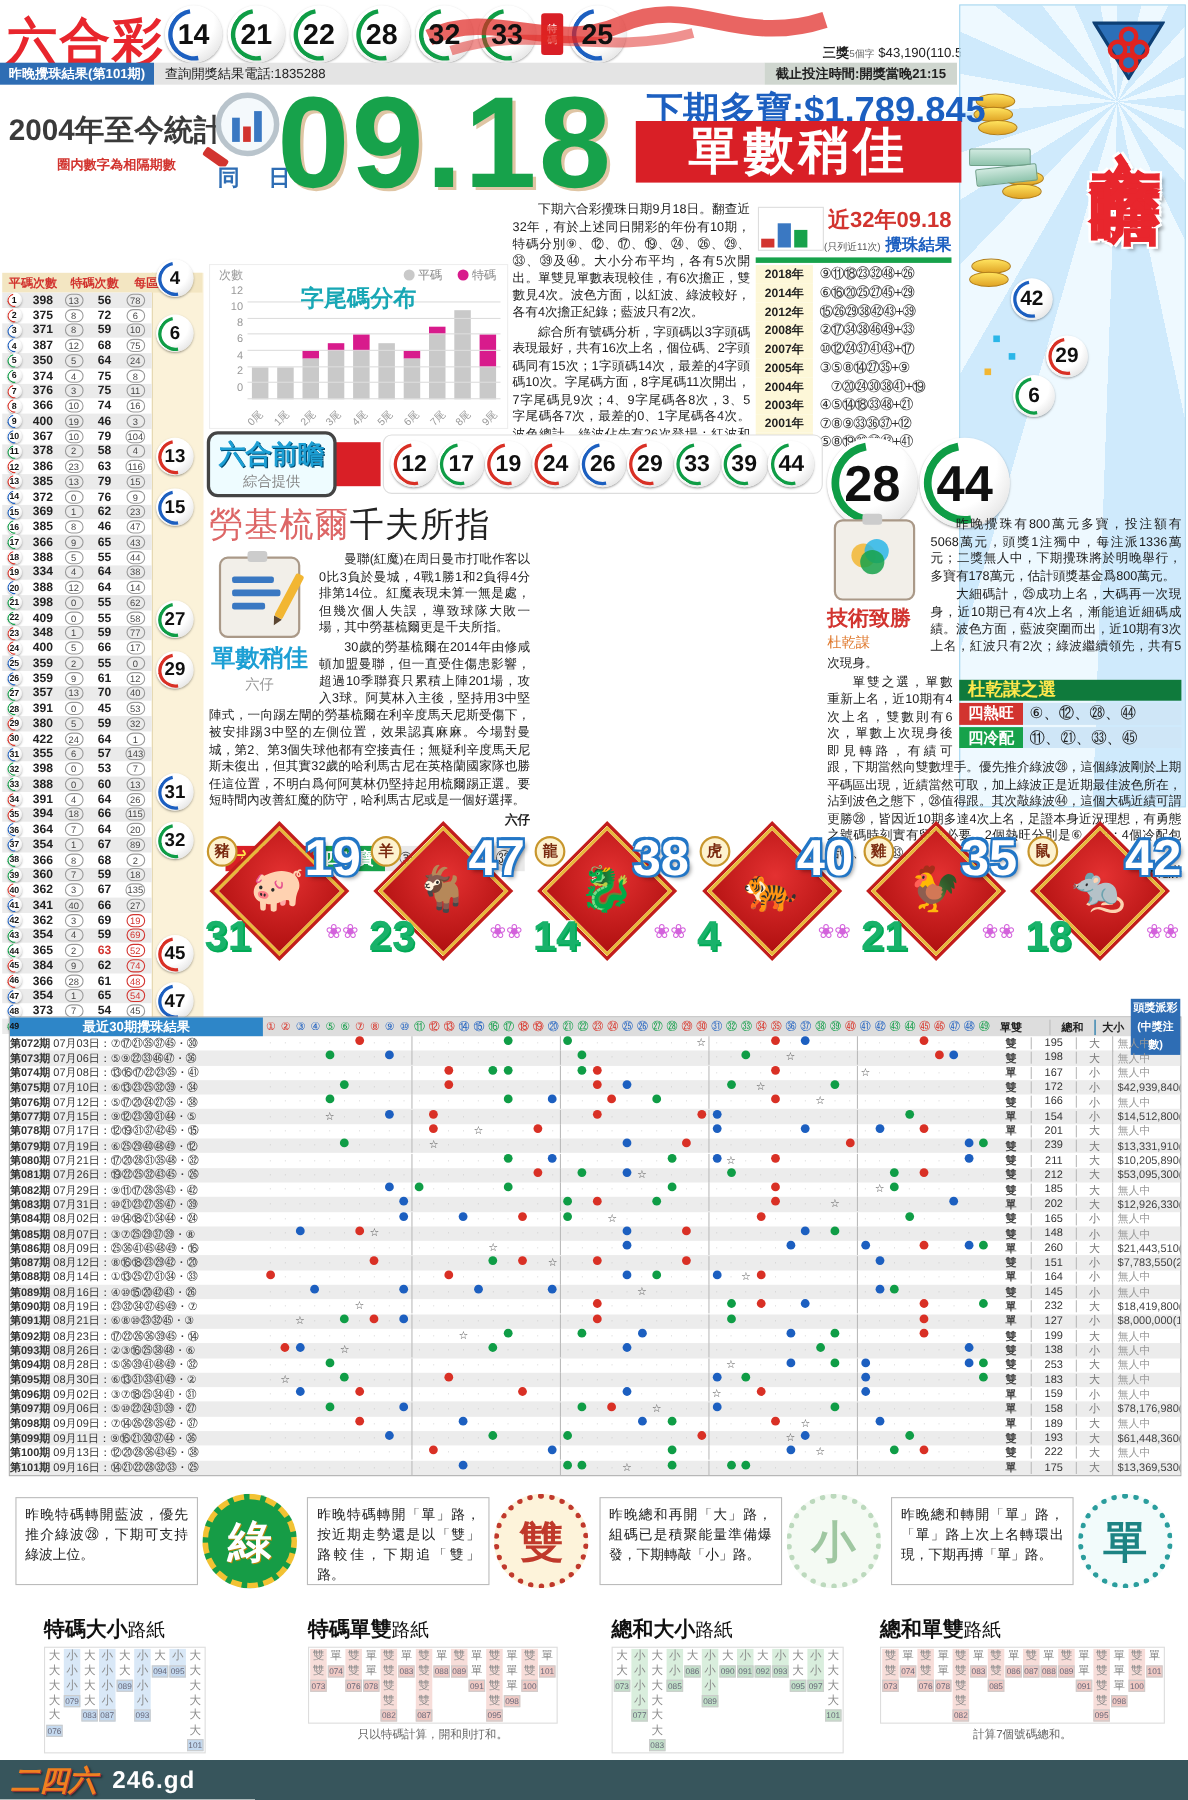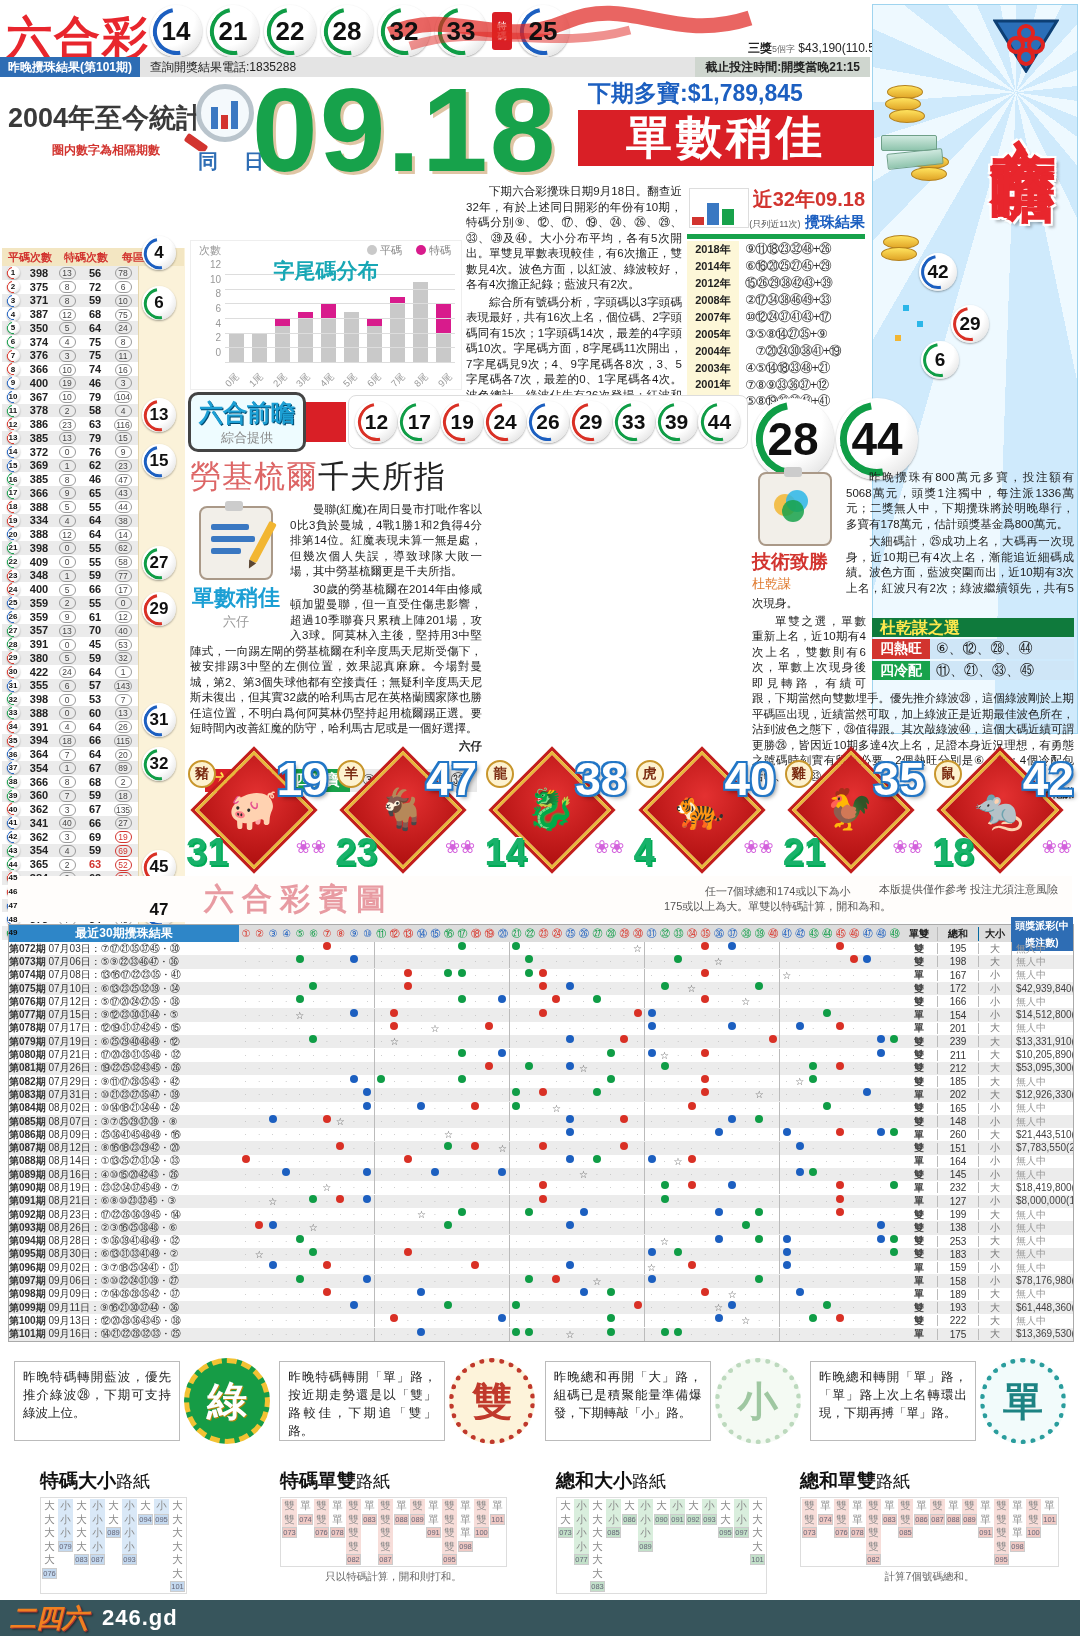--- a/index.html
+++ b/index.html
@@ -50,21 +50,21 @@
   .oc.red,.v.red{color:#d2342f;border-color:#d2342f;}
   
   #mag{left:196px;top:84px;width:58px;height:58px;}
   #mag .lens{position:absolute;inset:0;border:5px solid #b9c4cc;border-radius:50%;background:#f4f9fc;overflow:hidden;}
   #mag .bar{position:absolute;bottom:8px;width:7px;background:#3a78c2;}
   #mag .handle{position:absolute;left:-12px;bottom:-6px;width:24px;height:9px;background:#d2342f;transform:rotate(35deg);border-radius:2px;}
   #samechars{left:198px;top:148px;font-size:20px;font-weight:bold;color:#2e6db4;letter-spacing:26px;
     text-shadow:1px 1px 0 #fff,-1px -1px 0 #fff;}
   #bigdate{left:252px;top:62px;font-size:118px;font-weight:bold;color:#17a24b;letter-spacing:2px;
     text-shadow:3px 3px 0 rgba(196,150,90,.55);font-family:"Liberation Sans",sans-serif;}
-  #jackpot{left:588px;top:78px;font-size:23px;font-weight:bold;color:#1c5fc0;}
+  #jackpot{left:588px;top:78px;font-size:33px;font-weight:bold;color:#1c5fc0;}
   #slogan{left:578px;top:110px;width:296px;height:56px;background:#d91f26;color:#fff;font-weight:bold;font-size:46px;
     display:flex;align-items:center;justify-content:center;letter-spacing:4px;}
   
   #tail{left:190px;top:240px;width:270px;height:148px;border:1px solid #eee;background:#fff;}
   #tail .ttl{position:absolute;left:0;right:0;top:16px;text-align:center;font-size:21px;font-weight:bold;color:#18a7b5;z-index:3;}
   #tail .leg{position:absolute;right:10px;top:2px;display:flex;gap:14px;font-size:11px;color:#888;z-index:3;}
   .dotkey{display:inline-block;width:10px;height:10px;border-radius:50%;margin-right:3px;vertical-align:-1px;}
   #tail .ylab{position:absolute;left:8px;top:2px;font-size:11px;color:#999;}
   #tail .plot{position:absolute;left:34px;right:6px;top:34px;bottom:26px;}
   #tail .grid{position:absolute;left:0;right:0;height:1px;background:#ddd;}
@@ -1255,28 +1255,20 @@
       <div class="zcard">
         <div class="zdia"></div>
         <div class="zglyph">🐀</div>
         <div class="zchar">鼠</div>
         <div class="zmain">42</div>
         <div class="zsub">18</div>
         <div class="zflor">❀❀</div>
       </div>
     </div>
 
-  <div class="abs" id="bin">
-    <span class="t">六合彩賓圖</span>
-    <div class="notes">
-      <div>任一7個球總和174或以下為小</div>
-      <div>175或以上為大。單雙以特碼計算，開和為和。</div>
-    </div>
-    <div class="warn">本版提供僅作參考 投注尤須注意風險</div>
-  </div>
 
   <div class="abs" id="res">
     <div class="hrow">
       <div class="hlab">最近30期攪珠結果</div>
       <div class="hnums" id="res-hnums">
           <span style="color: rgb(217, 48, 37);">①</span>
           <span style="color: rgb(217, 48, 37);">②</span>
           <span style="color: rgb(28, 95, 192);">③</span>
           <span style="color: rgb(28, 95, 192);">④</span>
           <span style="color: rgb(15, 157, 70);">⑤</span>
@@ -1319,21 +1311,21 @@
           <span style="color: rgb(28, 95, 192);">㊷</span>
           <span style="color: rgb(15, 157, 70);">㊸</span>
           <span style="color: rgb(15, 157, 70);">㊹</span>
           <span style="color: rgb(217, 48, 37);">㊺</span>
           <span style="color: rgb(217, 48, 37);">㊻</span>
           <span style="color: rgb(28, 95, 192);">㊼</span>
           <span style="color: rgb(28, 95, 192);">㊽</span>
           <span style="color: rgb(15, 157, 70);">㊾</span>
         </div>
       <div class="hx" style="width:36px;">單雙</div>
-      <div class="hx" style="width:40px;border-left:1px solid #bbb;border-right:1px solid #0369a1;">總和</div>
+      <div class="hx" style="width:40px;border-left:1px solid #bbb;border-right:1px solid #0369a1;margin-left:17px;">總和</div>
       <div class="hx" style="width:32px;">大小</div>
       <div class="hpay" style="flex:1;">頭獎派彩(中獎注數)</div>
     </div>
     <div id="res-body">
         <div class="rrow">
           <div class="rl"><span class="per">第072期</span> 07月03日：⑦⑰㉑㉟㊲㊺・㉚</div>
           <div class="rg">
             <span>·</span>
             <span>·</span>
             <span>·</span>

